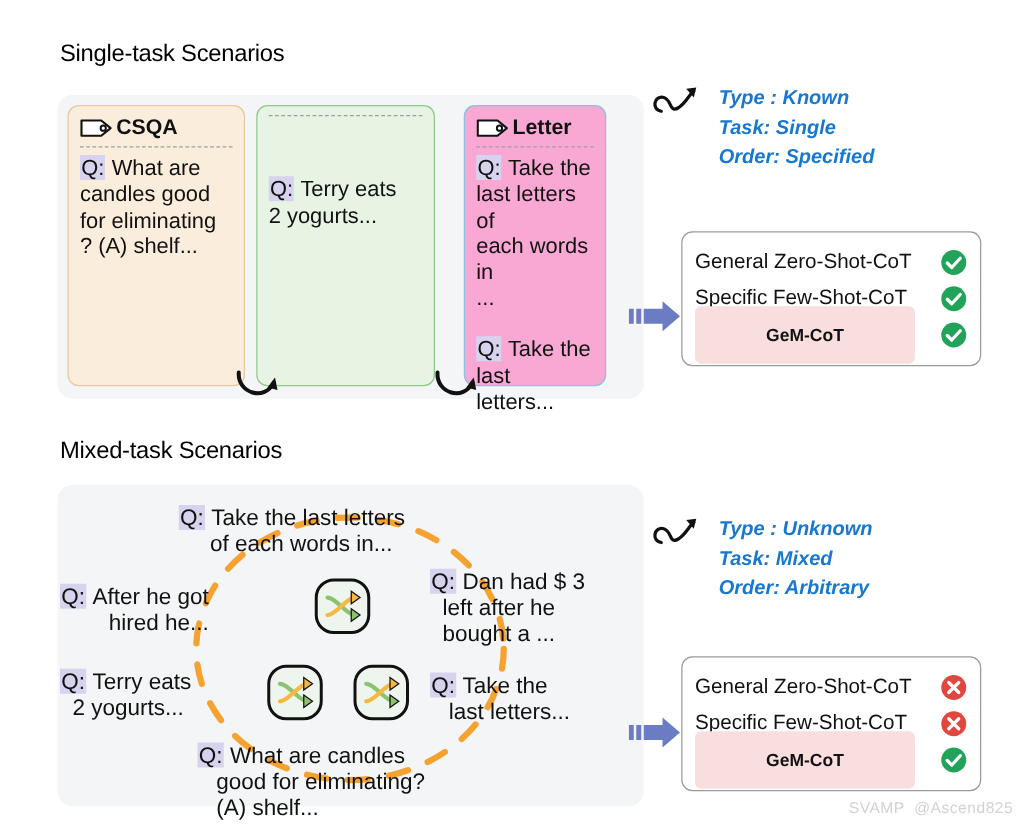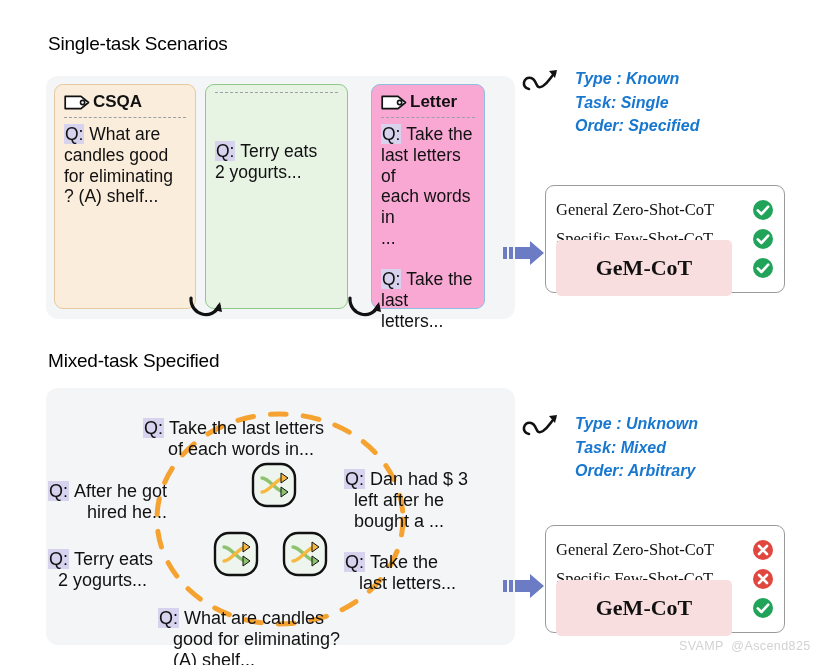--- a/index.html
+++ b/index.html
@@ -71,41 +71,41 @@
   
   .method-box{
     position:absolute;width:240px;
     border:1.4px solid #9b9b9b;border-radius:9px;background:#fff;
     padding:9px 10px 10px 10px;box-sizing:border-box;
   }
   #method-top{left:545px;top:185px;}
   #method-bot{left:545px;top:525px;}
   .method-row{
     display:flex;align-items:center;justify-content:flex-start;
-    height:29px;font-size:16.5px;white-space:nowrap;font-family:Liberation Serif, serif;
+    height:29px;font-size:16.5px;white-space:nowrap;
   }
   .method-row .label{flex:1 1 auto;}
   .method-row.highlight .label{
     background:#f9dedf;border-radius:5px;text-align:center;
-    font-weight:bold;font-size:22px;padding:15px 0;margin-right:20px;
+    font-weight:bold;font-size:14px;padding:15px 0;margin-right:20px;
   }
   .badge{width:22px;height:22px;flex:0 0 auto;}
 
   
   .block-arrow{position:absolute;}
   #barrow-top{left:503px;top:240px;}
   #barrow-bot{left:503px;top:573px;}
 
   
   #mixed-panel{
     position:absolute;left:46px;top:388px;width:469px;height:257px;
     background:#f4f5f6;border-radius:12px;
   }
   .mixq{
-    position:absolute;font-size:18px;line-height:1.17;white-space:pre;margin-top:14px;
+    position:absolute;font-size:18px;line-height:1.17;white-space:pre;
   }
   #mixq-top{left:143px;top:404px;}
   #mixq-left1{left:48px;top:467px;text-align:right;}
   #mixq-left2{left:48px;top:535px;}
   #mixq-right1{left:344px;top:455px;}
   #mixq-right2{left:344px;top:538px;}
   #mixq-bottom{left:158px;top:594px;}
 
   .shuffle{position:absolute;width:46px;height:46px;}
   #shuffle-a{left:251px;top:462px;}
@@ -211,21 +211,21 @@
   </div>
   <div class="method-row highlight">
     <span class="label">GeM-CoT</span>
     <span class="badge"><svg viewBox="0 0 22 22" width="22" height="22">
           <circle cx="11" cy="11" r="10" fill="#22a35a"></circle>
           <path d="M5.8 11.4 L9.4 15 L16.2 7.6" fill="none" stroke="#fff" stroke-width="2.6" stroke-linecap="round" stroke-linejoin="round"></path>
         </svg></span>
   </div>
 </div>
 
-<div class="section-title" id="title-mixed">Mixed-task Specified</div>
+<div class="section-title" id="title-mixed">Mixed-task Scenarios</div>
 <div id="mixed-panel"></div>
 
 <div id="dashed-ellipse">
   <svg width="260" height="222" viewBox="0 0 260 222">
     <ellipse cx="130" cy="111" rx="123" ry="105" fill="none" stroke="#f5a230" stroke-width="5" stroke-dasharray="16 17" stroke-linecap="round"></ellipse>
   </svg>
 </div>
 
 <div class="mixq" id="mixq-top"><span class="qmark">Q:</span><span>&nbsp;Take the last letters<br>&nbsp;&nbsp;&nbsp;&nbsp;&nbsp;of each words in...</span></div>
 <div class="mixq" id="mixq-left1"><span class="qmark">Q:</span><span>&nbsp;After he got<br>&nbsp;&nbsp;&nbsp;&nbsp;hired he...</span></div>

